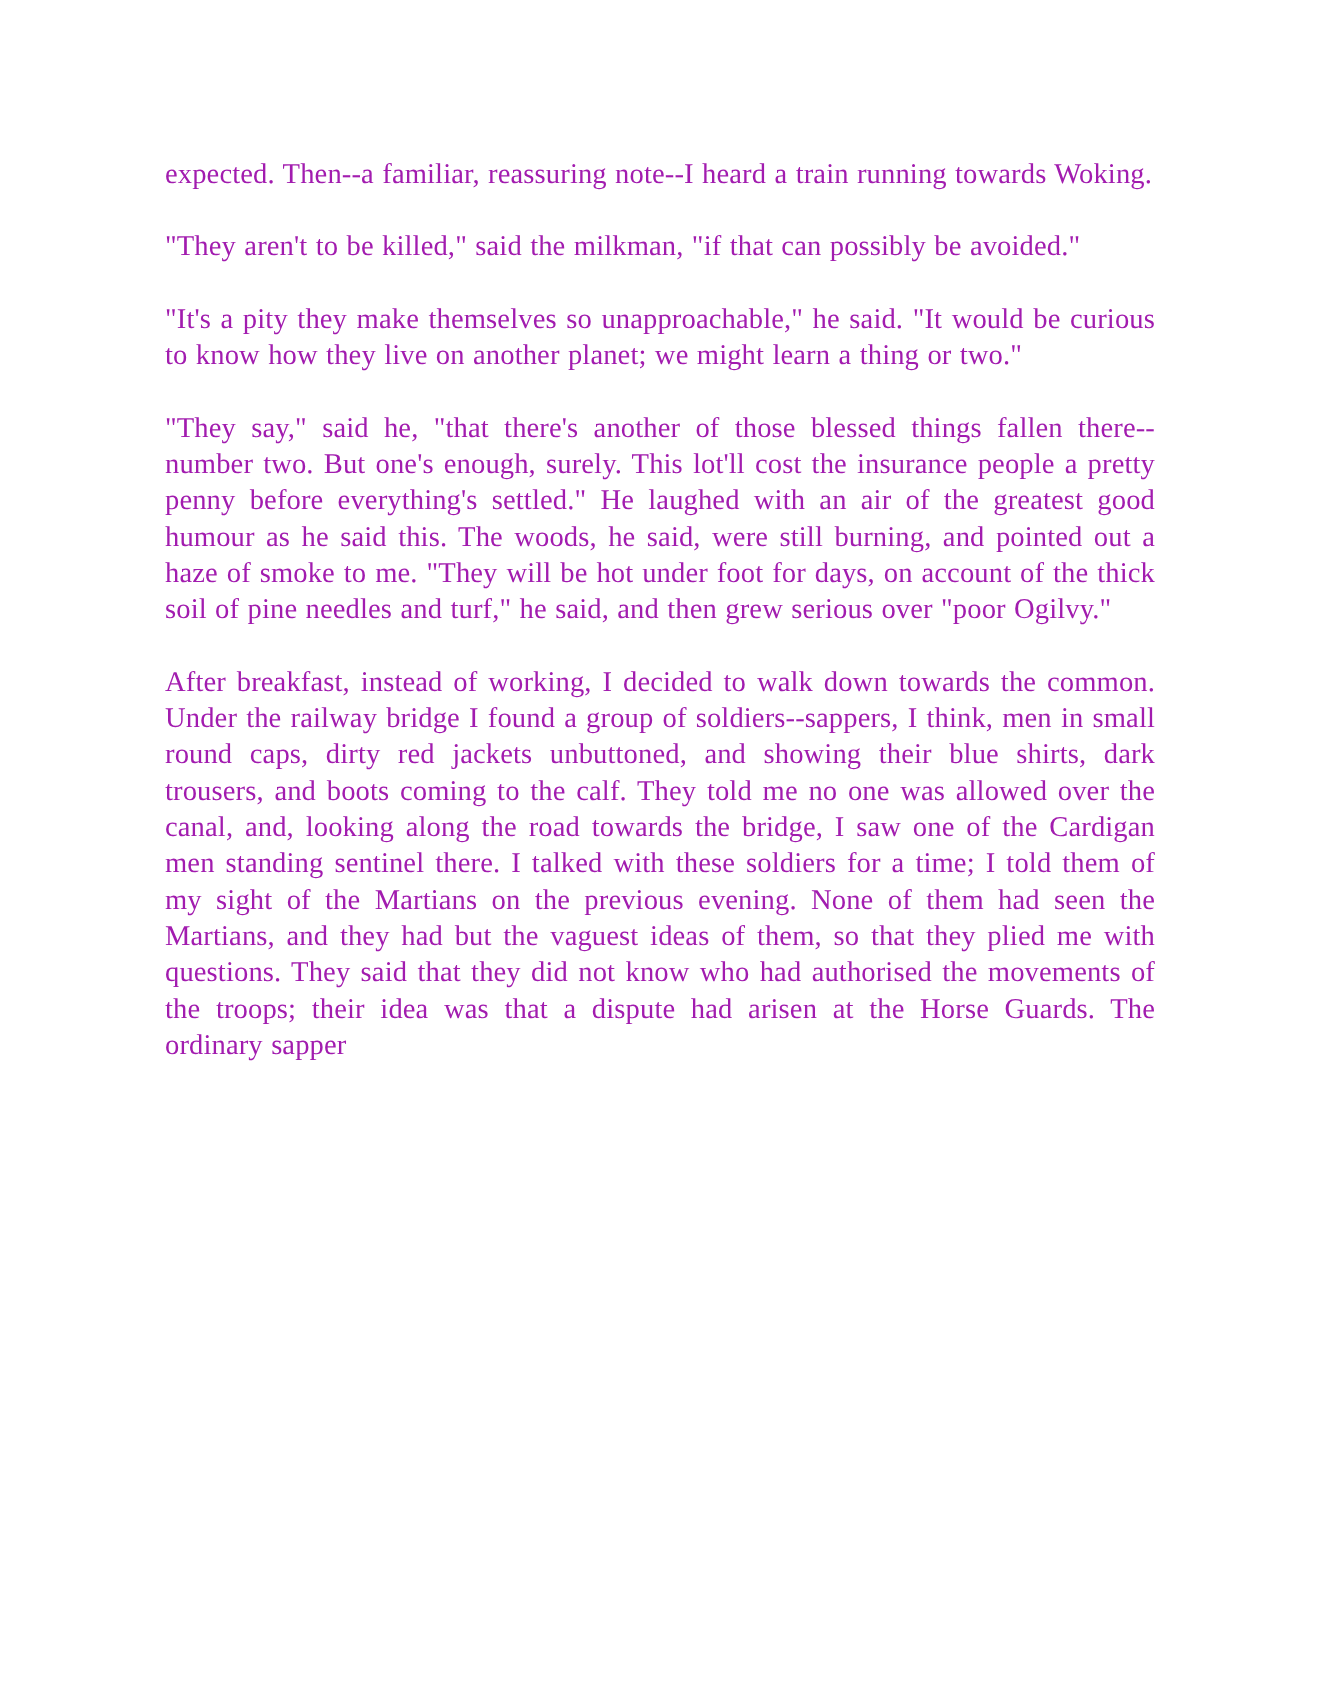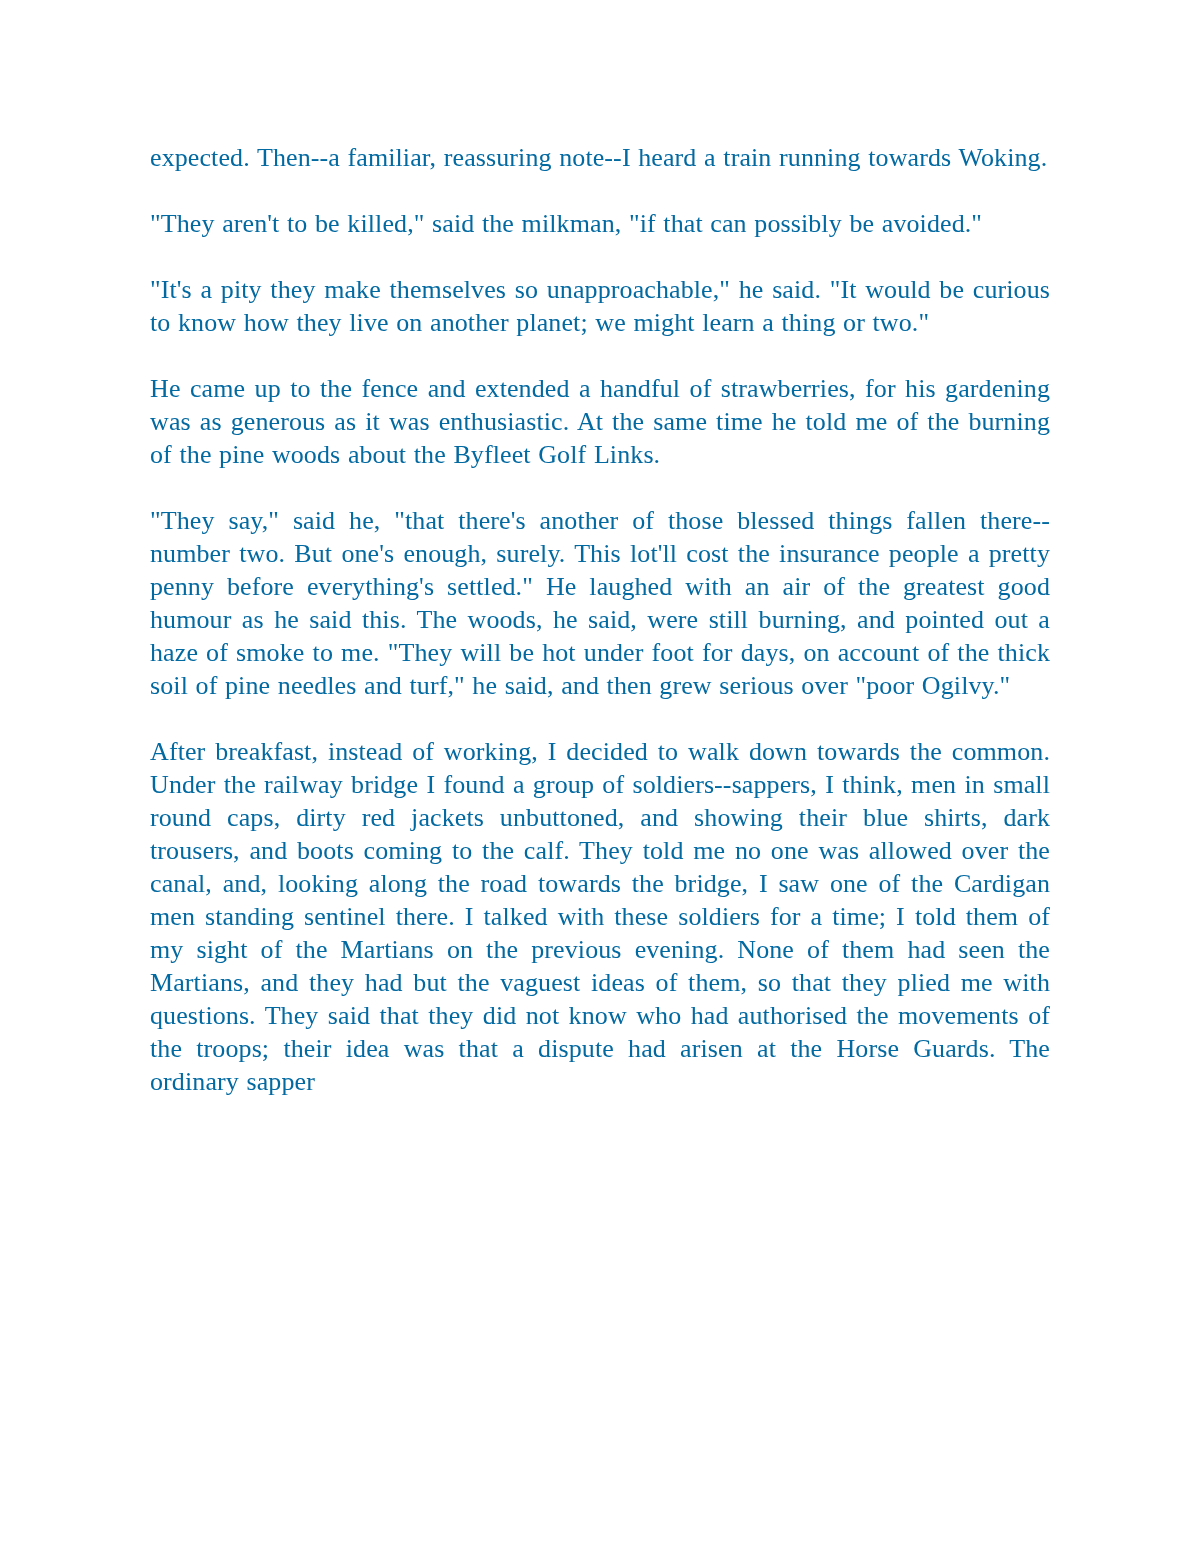--- a/index.html
+++ b/index.html
@@ -17,34 +17,33 @@
     box-sizing: border-box;
     width: 1200px;
     height: 1552px;
     padding: 141px 150px 0 150px;
     background: #ffffff;
   }
   .text-column p {
     margin: 0 0 33px 0;
     font-size: 26px;
     line-height: 33px;
-    color: #0369a1;
+    color: #a21caf;
     text-align: justify;
     letter-spacing: 0.1px;
     word-spacing: 1px;
   }
   .text-column p:last-child {
     margin-bottom: 16px;
   }
 </style>
 </head>
 <body>
 
 <main class="page">
   <div class="text-column">
     <p>expected. Then--a familiar, reassuring note--I heard a train running towards Woking.</p>
     <p>"They aren't to be killed," said the milkman, "if that can possibly be avoided."</p>
     <p>"It's a pity they make themselves so unapproachable," he said. "It would be curious to know how they live on another planet; we might learn a thing or two."</p>
-    <p>He came up to the fence and extended a handful of strawberries, for his gardening was as generous as it was enthusiastic. At the same time he told me of the burning of the pine woods about the Byfleet Golf Links.</p>
     <p>"They say," said he, "that there's another of those blessed things fallen there--number two. But one's enough, surely. This lot'll cost the insurance people a pretty penny before everything's settled." He laughed with an air of the greatest good humour as he said this. The woods, he said, were still burning, and pointed out a haze of smoke to me. "They will be hot under foot for days, on account of the thick soil of pine needles and turf," he said, and then grew serious over "poor Ogilvy."</p>
     <p>After breakfast, instead of working, I decided to walk down towards the common. Under the railway bridge I found a group of soldiers--sappers, I think, men in small round caps, dirty red jackets unbuttoned, and showing their blue shirts, dark trousers, and boots coming to the calf. They told me no one was allowed over the canal, and, looking along the road towards the bridge, I saw one of the Cardigan men standing sentinel there. I talked with these soldiers for a time; I told them of my sight of the Martians on the previous evening. None of them had seen the Martians, and they had but the vaguest ideas of them, so that they plied me with questions. They said that they did not know who had authorised the movements of the troops; their idea was that a dispute had arisen at the Horse Guards. The ordinary sapper</p>
   </div>
 </main>
 
 </body></html>

